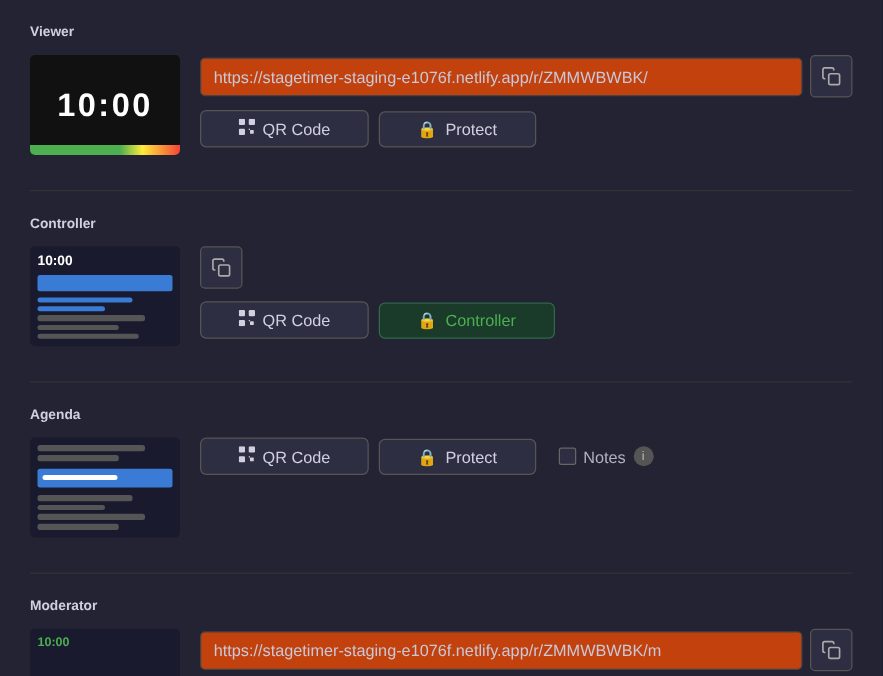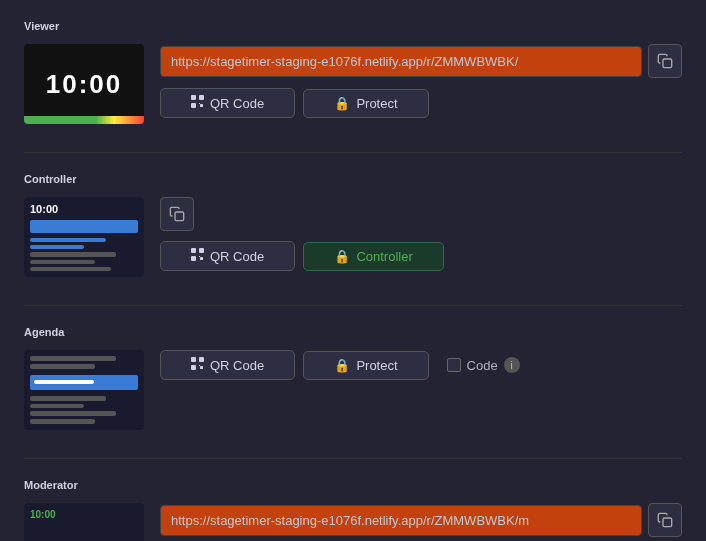--- a/index.html
+++ b/index.html
@@ -371,21 +371,21 @@
               </svg>
             </span>
             <span>QR Code</span>
           </button>
           <button class="btn">
             <span>🔒</span>
             <span>Protect</span>
           </button>
           <button class="notes-btn">
             <div class="notes-checkbox"></div>
-            <span>Code</span>
+            <span>Notes</span>
             <div class="info-icon">i</div>
           </button>
         </div>
       </div>
     </div>
   </div>
 
   <div class="divider"></div>
 
   <div class="section">

